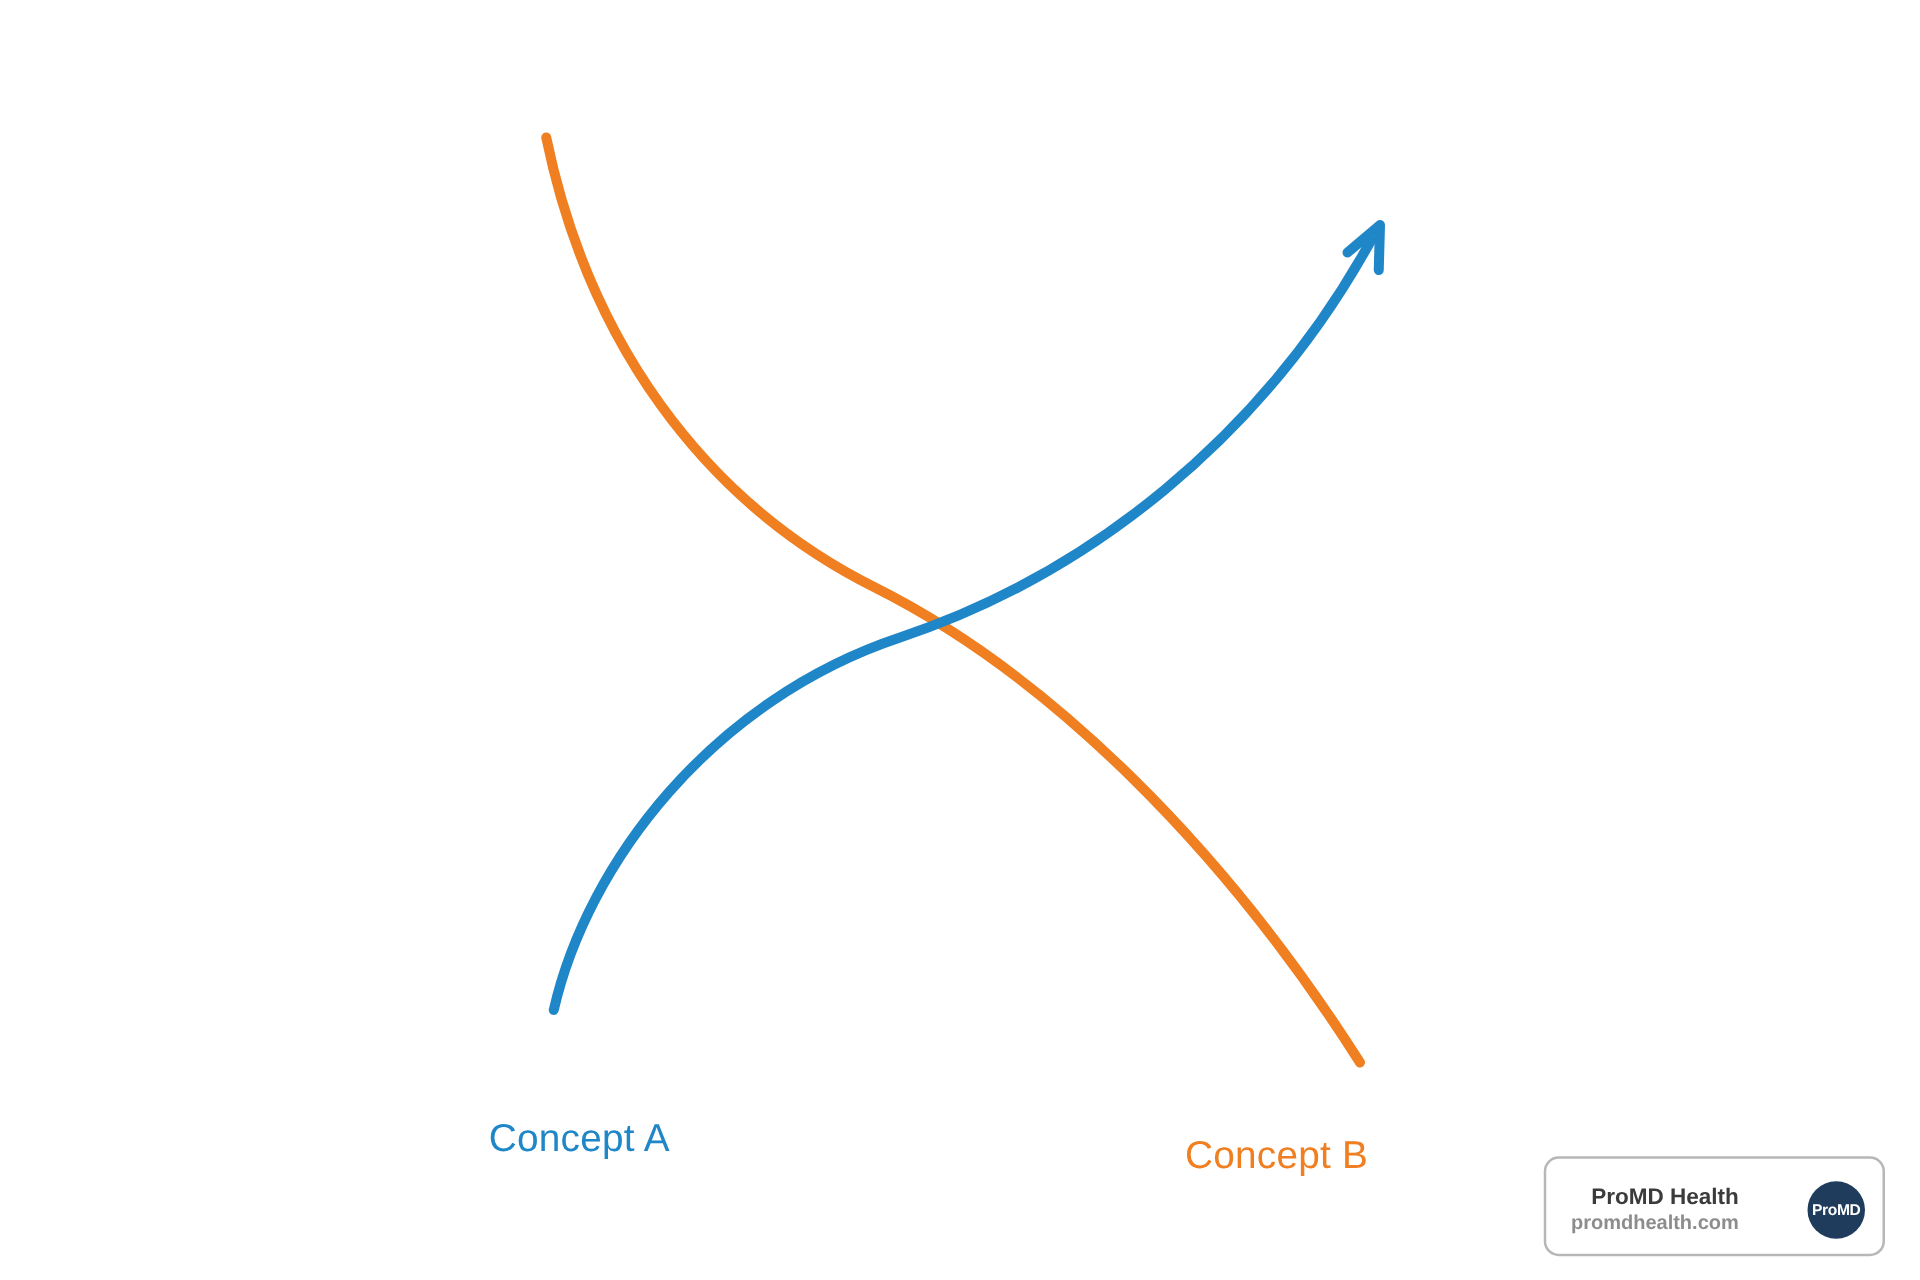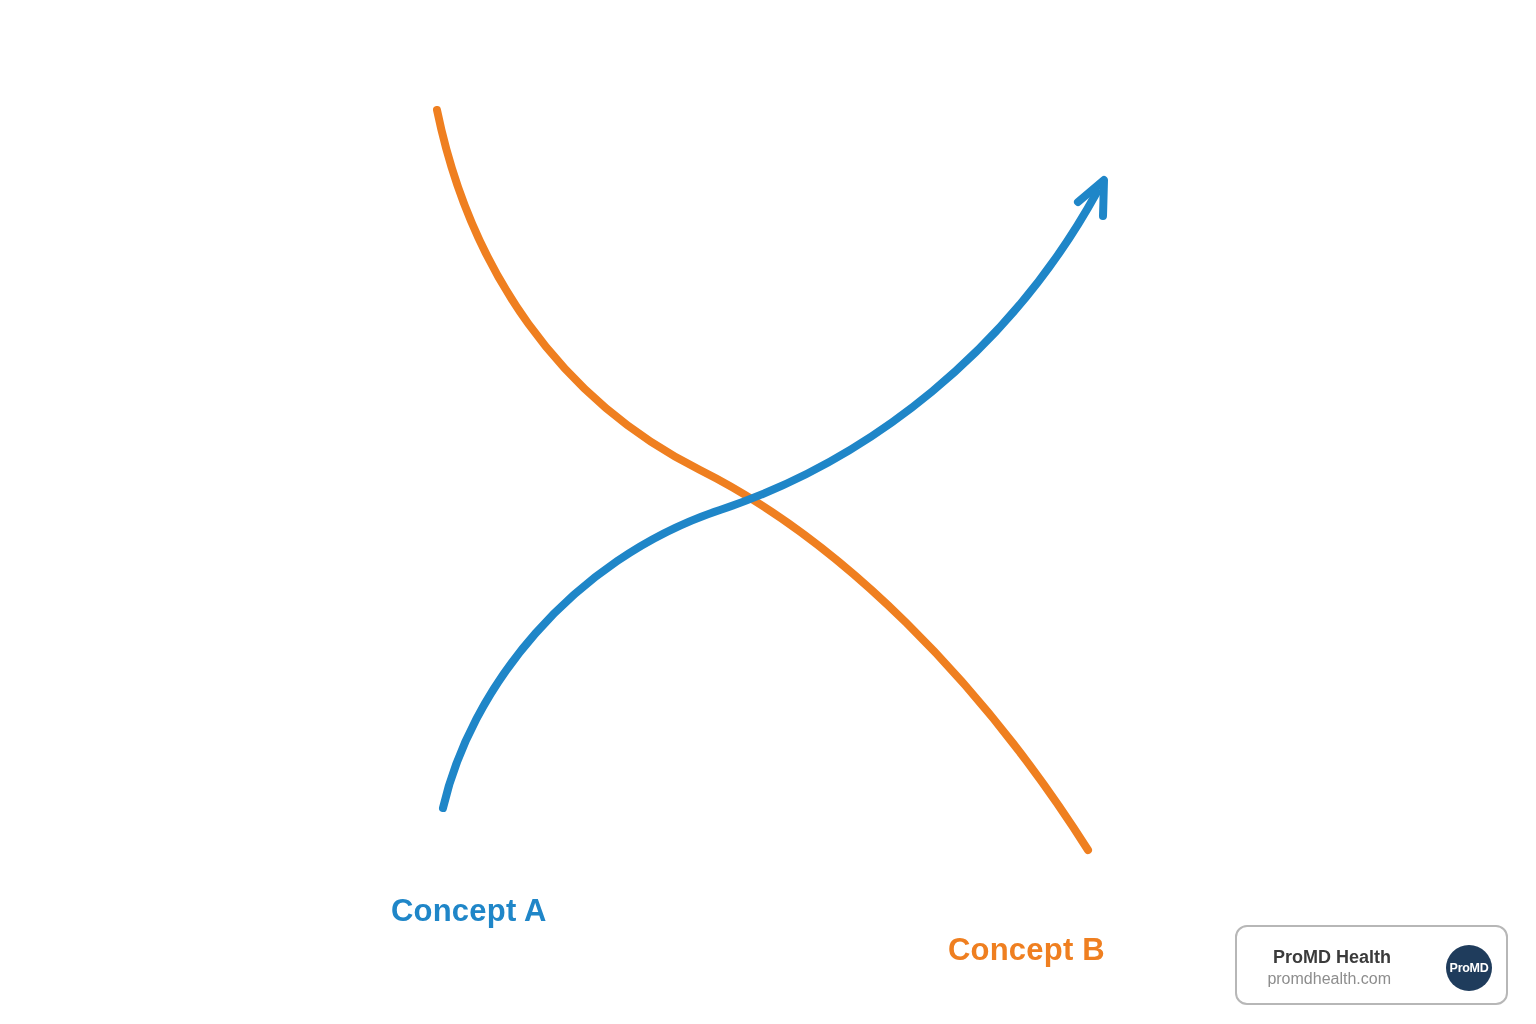--- a/index.html
+++ b/index.html
@@ -23,31 +23,31 @@
     position: absolute;
     left: 0;
     top: 0;
     width: 1536px;
     height: 1024px;
   }
   .curve-label {
     position: absolute;
     font-family: "Liberation Sans", sans-serif;
     font-size: 31px;
-    font-weight: 700;
+    font-weight: 400;
     letter-spacing: 0.2px;
     white-space: nowrap;
   }
   #label-concept-a {
     left: 391px;
     top: 893px;
   }
   #label-concept-b {
     left: 948px;
-    top: 932px;
+    top: 906px;
   }
   #brand-badge {
     position: absolute;
     left: 1235px;
     top: 925px;
     width: 273px;
     height: 80px;
     box-sizing: border-box;
     border: 2px solid #b7b7b7;
     border-radius: 12px;
@@ -68,21 +68,21 @@
     font-family: "Liberation Sans", sans-serif;
     font-size: 18px;
     font-weight: 700;
     color: #3b3b3b;
     line-height: 1.22;
     white-space: nowrap;
   }
   #brand-url {
     font-family: "Liberation Sans", sans-serif;
     font-size: 16px;
-    font-weight: 400;
+    font-weight: 700;
     color: #8d8d8d;
     line-height: 1.26;
     white-space: nowrap;
   }
   #brand-logo {
     width: 46px;
     height: 46px;
     border-radius: 50%;
     display: flex;
     align-items: center;

